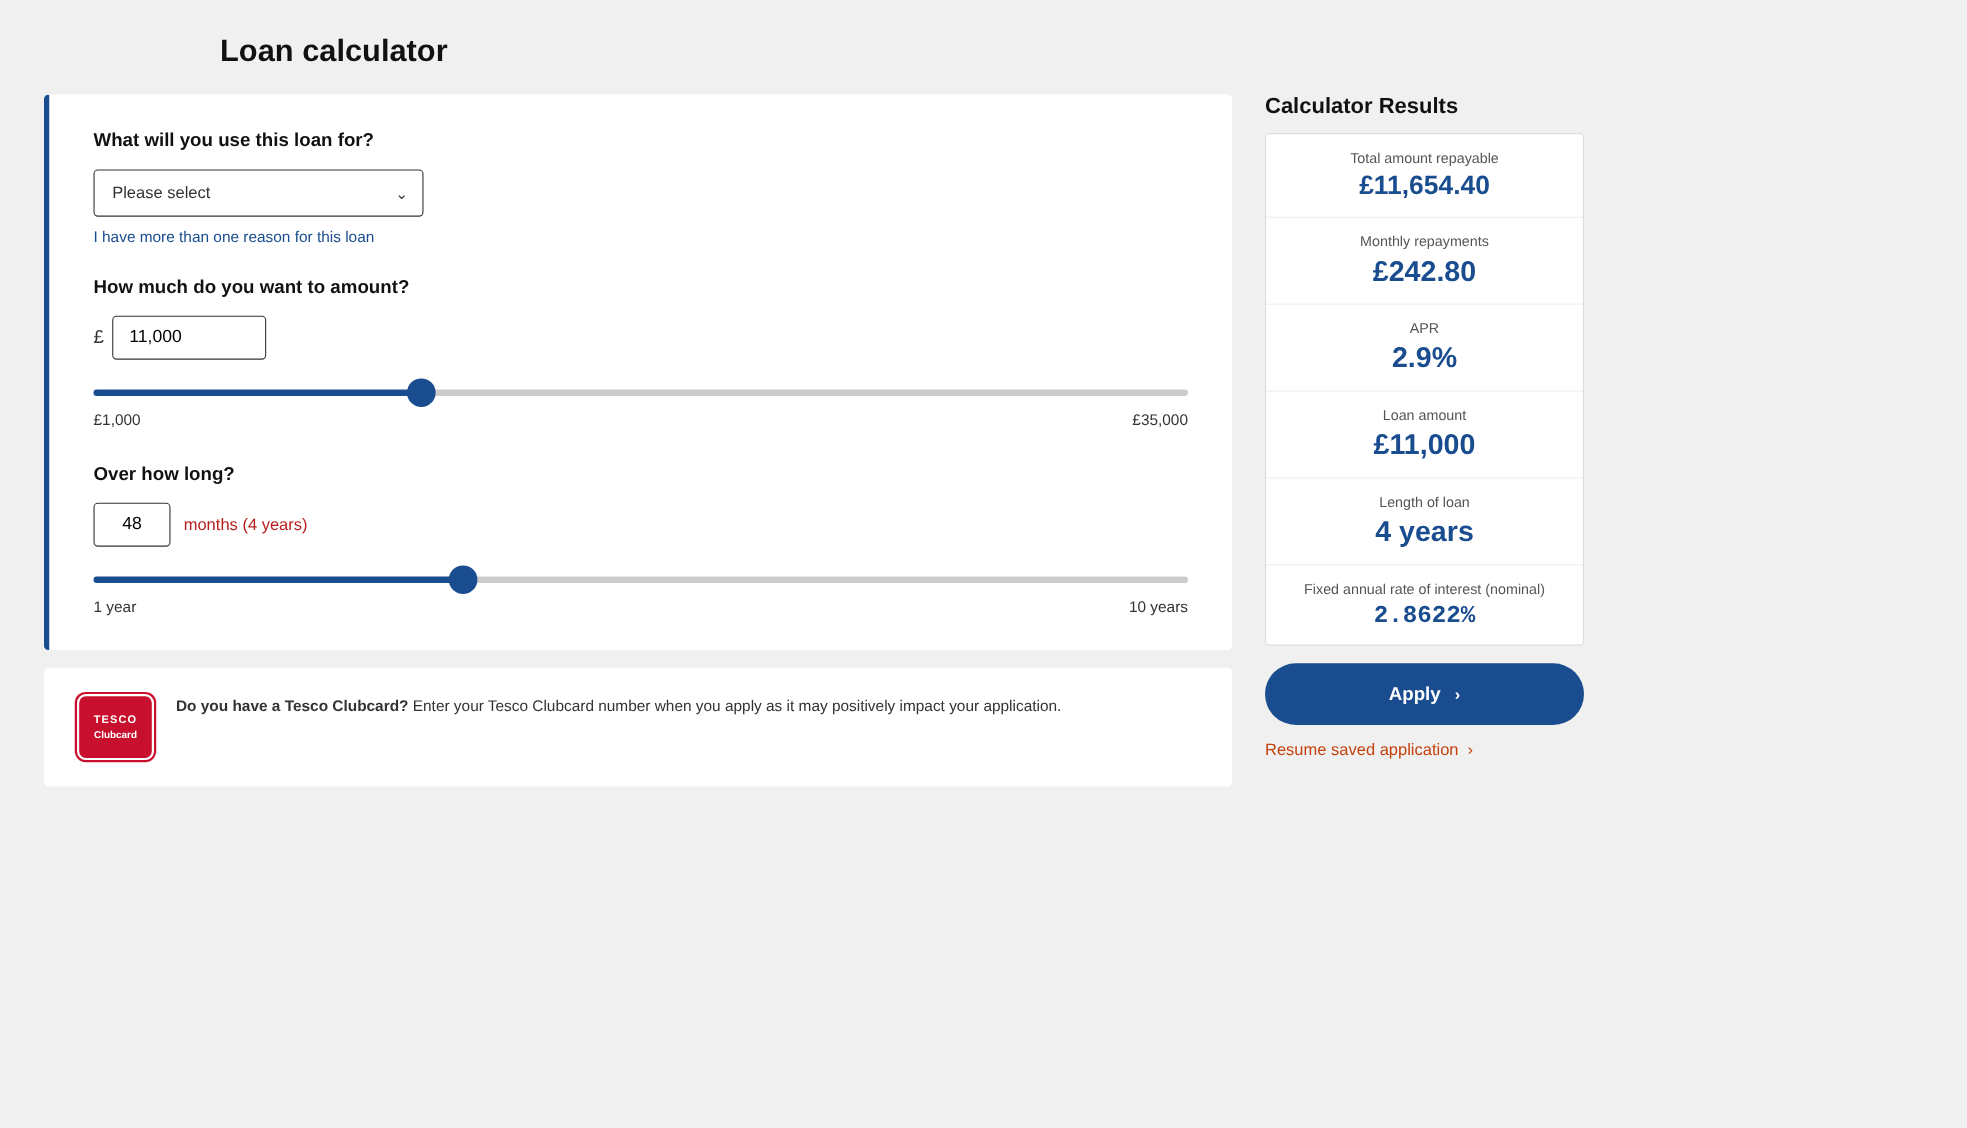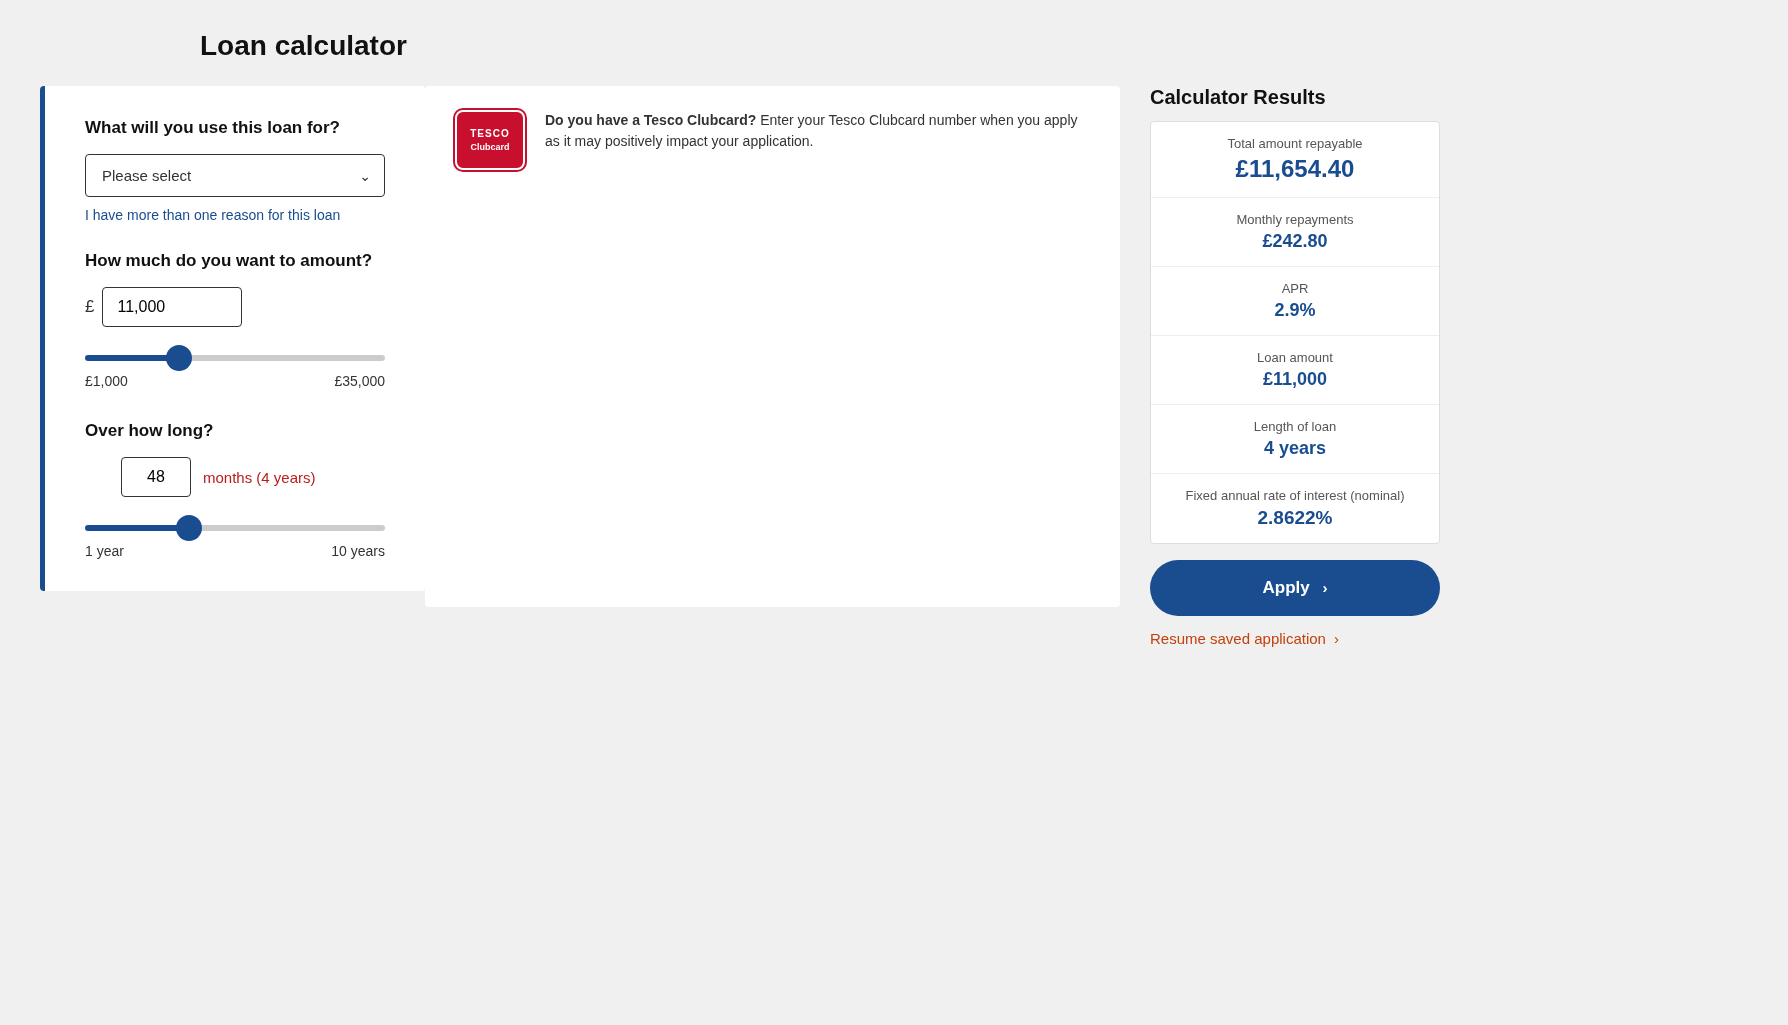--- a/index.html
+++ b/index.html
@@ -19,21 +19,21 @@
     }
     .main-layout {
       display: flex;
       gap: 30px;
       align-items: flex-start;
       max-width: 1400px;
     }
     .left-panel {
       flex: 1;
       display: flex;
-      flex-direction: row;
+      flex-direction: column;
       gap: 0;
     }
     .form-card {
       background: #fff;
       border-radius: 4px;
       padding: 32px 40px;
       border-left: 5px solid #1a4d8f;
       margin-bottom: 16px;
     }
     .section-title {
@@ -147,21 +147,20 @@
       gap: 12px;
       margin-bottom: 20px;
     }
     .months-input {
       border: 1.5px solid #333;
       border-radius: 4px;
       padding: 10px 12px;
       font-size: 16px;
       width: 70px;
       text-align: center;
-      margin-left: 36px;
     }
     .months-label {
       font-size: 15px;
       color: #b91c1c;
     }
     .clubcard-banner {
       background: #fff;
       border-radius: 4px;
       padding: 24px 30px;
       display: flex;
@@ -223,29 +222,30 @@
     }
     .result-row:last-child {
       border-bottom: none;
     }
     .result-label {
       font-size: 13px;
       color: #555;
       margin-bottom: 4px;
     }
     .result-value {
-      font-size: 18px;
+      font-size: 26px;
       font-weight: 700;
       color: #1a4d8f;
     }
     .result-value.large {
       font-size: 24px;
     }
     .result-value.small {
-      font-size: 19px;
+      font-size: 22px;
+      font-family: Liberation Mono, monospace;
     }
     .apply-button {
       display: block;
       width: 100%;
       background: #1a4d8f;
       color: #fff;
       border: none;
       border-radius: 50px;
       padding: 18px;
       font-size: 17px;

